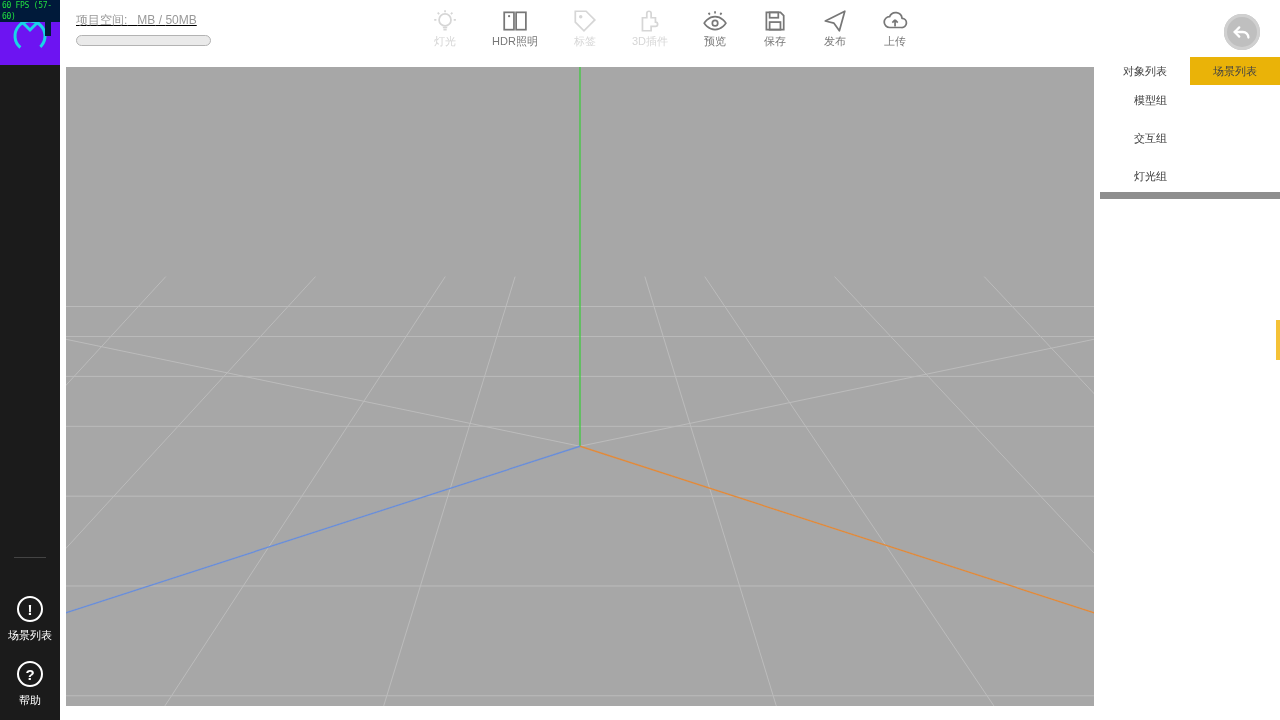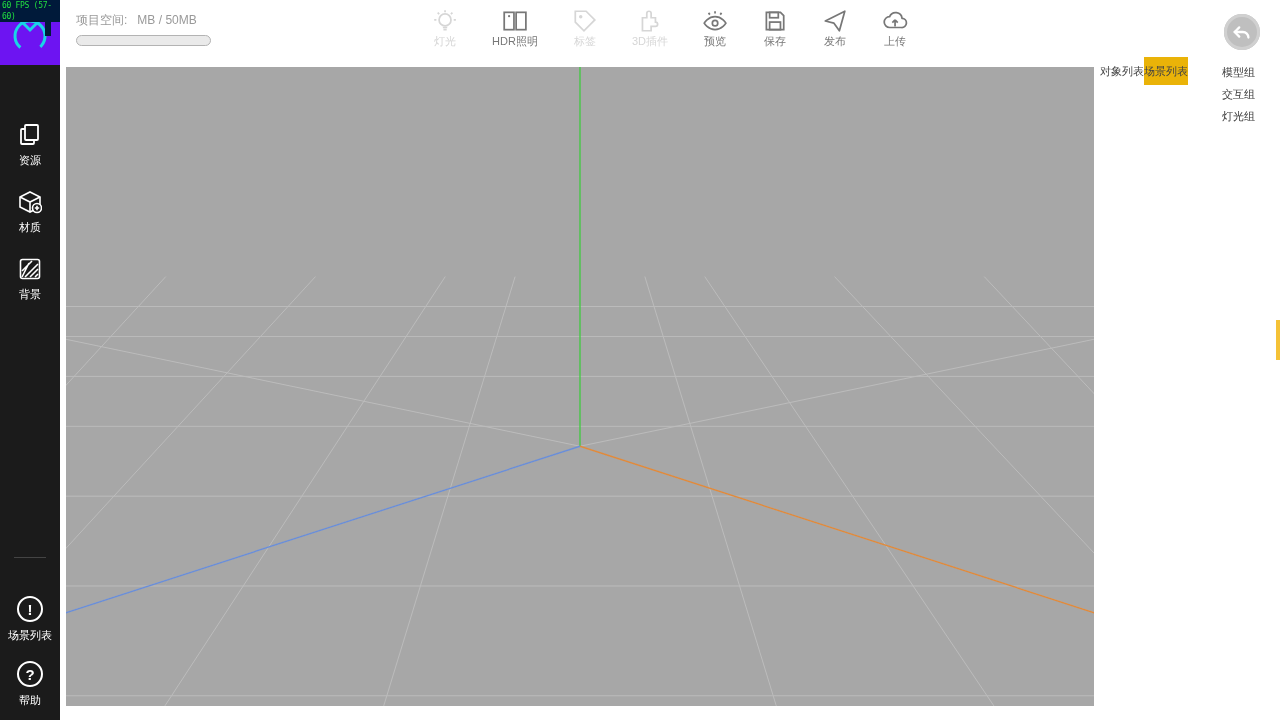--- a/index.html
+++ b/index.html
@@ -8,21 +8,20 @@
 
   
   .left-sidebar {
     width: 60px;
     background: #1b1b1b;
     color: #fff;
     display: flex;
     flex-direction: column;
     align-items: center;
     position: relative;
-    gap: 8px;
   }
   .logo-box {
     width: 60px;
     height: 65px;
     background: #6d14f2;
     display: flex;
     align-items: center;
     justify-content: center;
     position: relative;
   }
@@ -61,20 +60,21 @@
   .main-col { flex: 1; display: flex; flex-direction: column; height: 720px; }
 
   
   .top-bar {
     height: 65px;
     background: #fff;
     display: flex;
     align-items: center;
     position: relative;
     border-bottom: 0;
+    text-decoration: underline;
   }
   .project-space {
     margin-left: 16px;
     display: flex; flex-direction: column; gap: 6px;
   }
   .project-space .label {
     font-size: 12px; color: #999;
   }
   .quota-bar {
     width: 135px; height: 11px; border: 1px solid #b3b3b3;
@@ -109,32 +109,32 @@
     padding: 10px 6px 14px 6px;
   }
   .viewport {
     width: 100%; height: 100%; background: #a7a7a7;
     position: relative; overflow: hidden;
   }
   .viewport svg { width: 100%; height: 100%; display: block; }
 
   
   .right-panel {
-    width: 180px; background: #fff; display: flex; flex-direction: row;
+    width: 180px; background: #fff; display: flex; flex-direction: column;
     font-size: 12px; color: #444;
   }
   .tab-row { display: flex; height: 28px; }
   .tab {
     flex: 1; display: flex; align-items: center; justify-content: center;
     cursor: pointer; font-size: 11px;
     background: #fff;
   }
   .tab.inactive { background: #eab308; }
   .tree {
-    padding: 8px 0 8px 34px; display: flex; flex-direction: column; gap: 7px;
+    padding: 8px 0 8px 34px; display: flex; flex-direction: column; gap: 23px;
   }
   .tree-item { font-size: 11px; color: #3a3a3a; cursor: pointer; }
   .panel-sep { height: 7px; background: #8e8e8e; }
   .drag-handle {
     position: absolute; right: 0; top: 320px; width: 4px; height: 40px;
     background: #f5c236;
   }
 </style>
 </head>
 <body>
@@ -143,47 +143,20 @@
   <div class="logo-box">
     <div class="fps-overlay">60 FPS (57-60)</div>
     <svg class="logo-svg" viewBox="0 0 44 44">
       <circle cx="22" cy="25" r="15" fill="none" stroke="#19d5e6" stroke-width="3" stroke-dasharray="72 100" transform="rotate(130 22 25)"></circle>
       <path d="M12 9 L22 19 L32 9" fill="none" stroke="#19d5e6" stroke-width="3"></path>
       <rect x="37" y="3" width="6" height="22" fill="#001a3a"></rect>
       <rect x="37" y="3" width="6" height="5" fill="#19d5e6"></rect>
     </svg>
   </div>
 
-  <div class="side-items">
-    <div class="side-item">
-      <svg class="side-icon" viewBox="0 0 24 24">
-        <rect x="3" y="6" width="13" height="15" rx="1" fill="none" stroke="#fff" stroke-width="1.8"></rect>
-        <rect x="7" y="2" width="13" height="15" rx="1" fill="#1b1b1b" stroke="#fff" stroke-width="1.8"></rect>
-      </svg>
-      <span>资源</span>
-    </div>
-
-    <div class="side-item">
-      <svg class="side-icon" viewBox="0 0 24 24">
-        <path d="M12 2 L22 7 L22 17 L12 22 L2 17 L2 7 Z" fill="none" stroke="#fff" stroke-width="1.6"></path>
-        <path d="M2 7 L12 12 L22 7 M12 12 L12 22" fill="none" stroke="#fff" stroke-width="1.6"></path>
-        <circle cx="19" cy="18" r="4.5" fill="#1b1b1b" stroke="#fff" stroke-width="1.6"></circle>
-        <path d="M19 15.8v4.4M16.8 18h4.4" stroke="#fff" stroke-width="1.6"></path>
-      </svg>
-      <span>材质</span>
-    </div>
-
-    <div class="side-item">
-      <svg class="side-icon" viewBox="0 0 24 24">
-        <rect x="2.5" y="2.5" width="19" height="19" rx="2" fill="none" stroke="#fff" stroke-width="1.6"></rect>
-        <path d="M4 20 L11 6 M4 14 L14 4 M7 20 L20 7 M12 20 L20 12 M17 20 L20 17" stroke="#fff" stroke-width="1.6"></path>
-      </svg>
-      <span>背景</span>
-    </div>
-  </div>
 
   <div class="side-divider"></div>
 
   <div class="side-bottom">
     <div class="side-item">
       <div class="circle-icon">!</div>
       <span>场景列表</span>
     </div>
     <div class="side-item">
       <div class="circle-icon">?</div>

